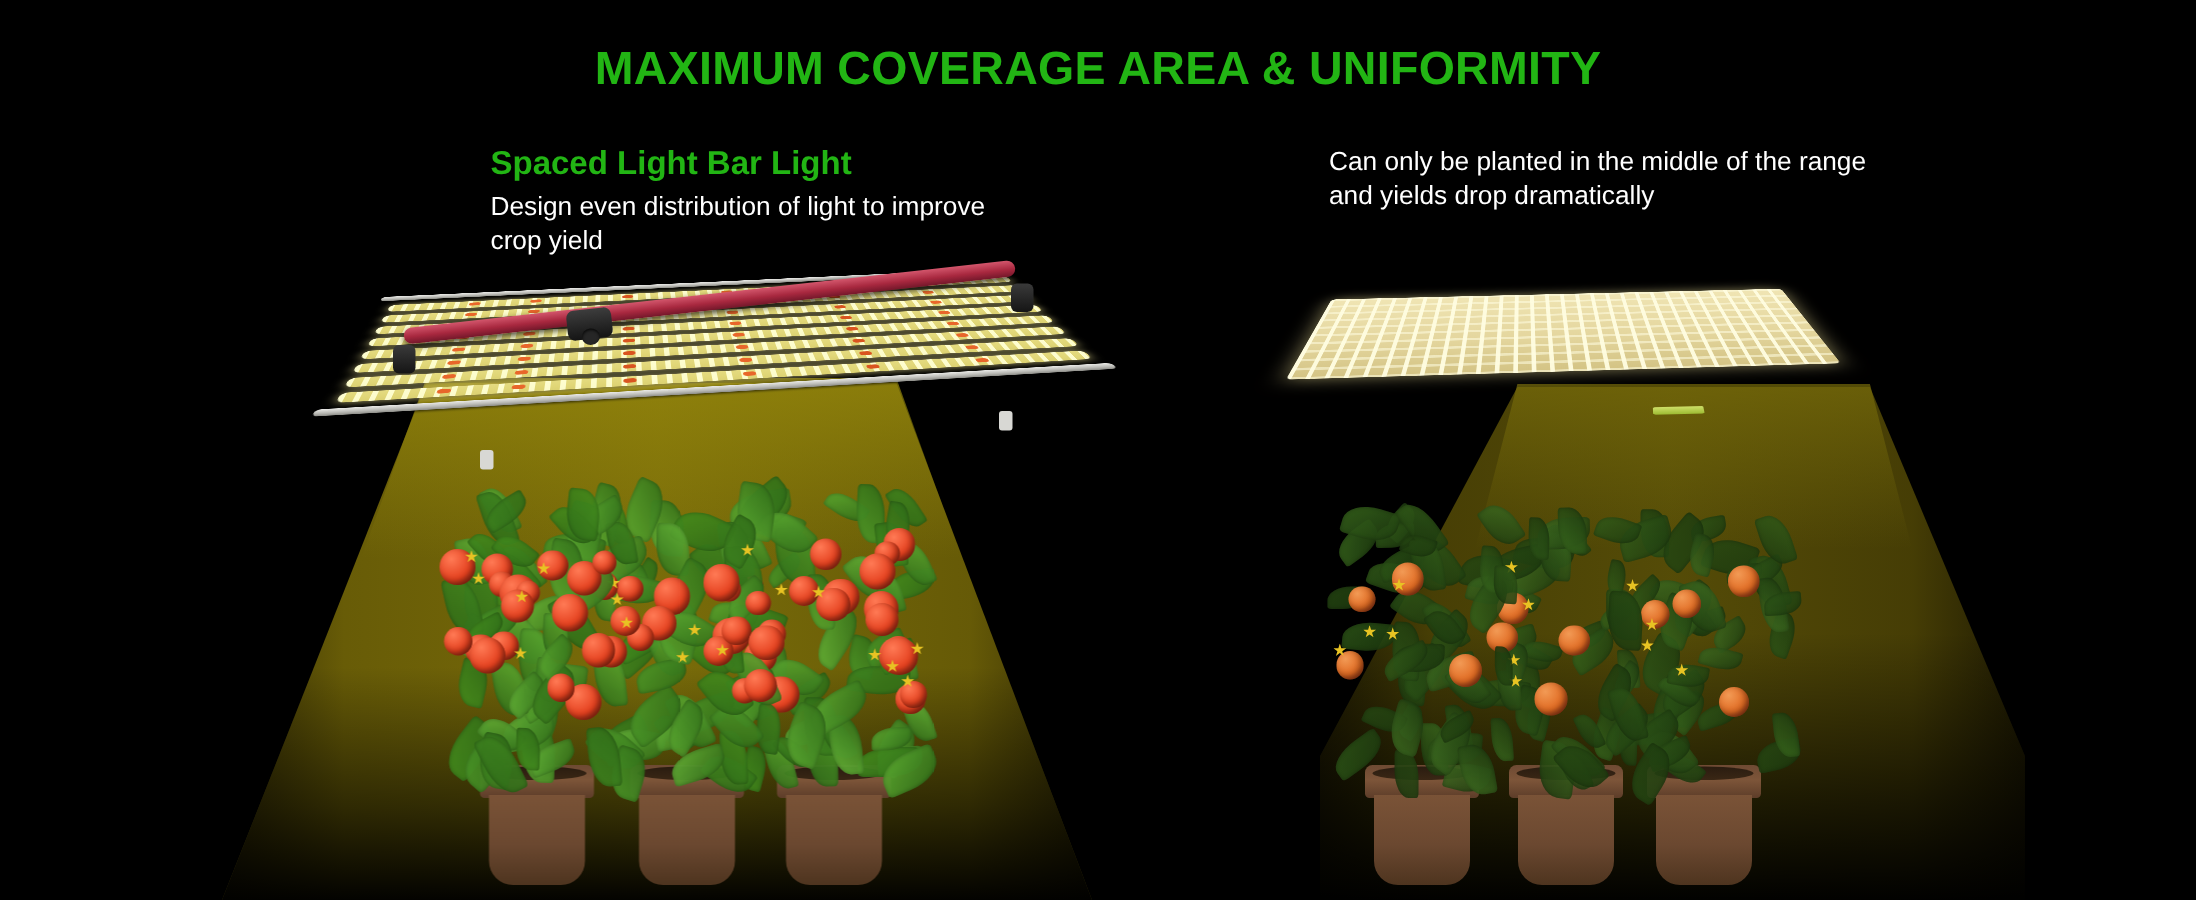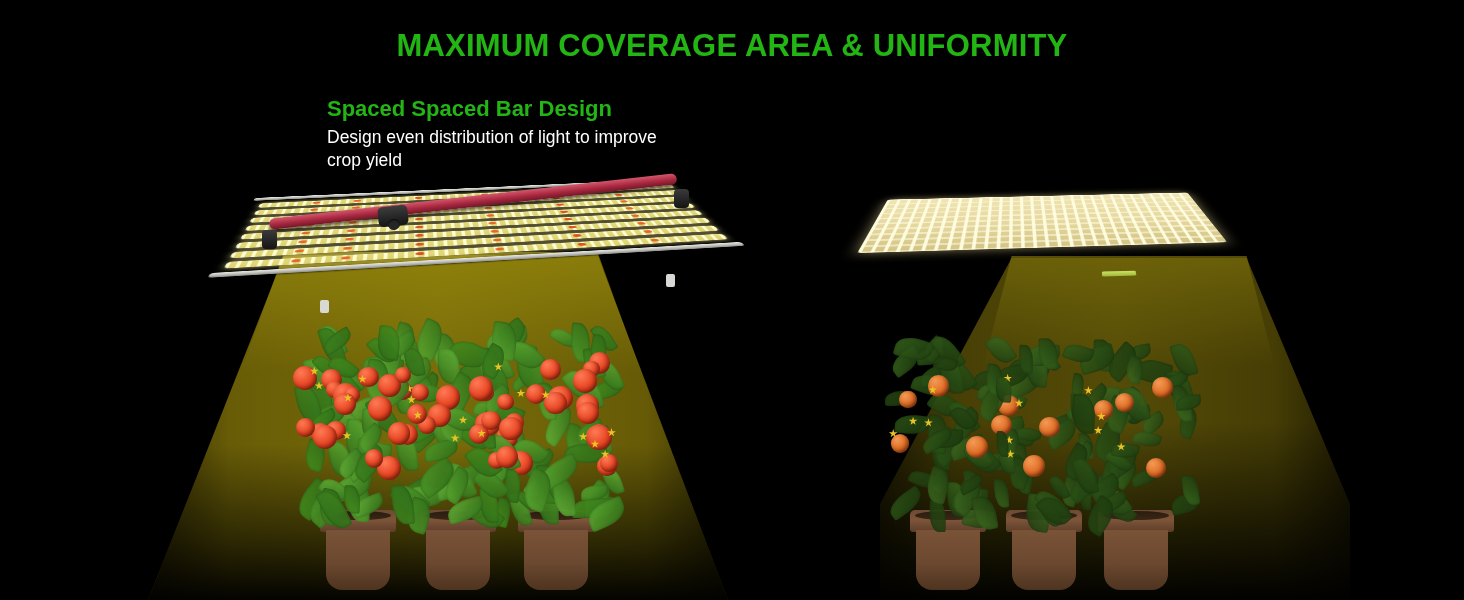--- a/index.html
+++ b/index.html
@@ -474,31 +474,32 @@
           <div class="flower" style="left: 60.1938px; top: 67.392px;"></div>
           <div class="flower" style="left: 109.489px; top: 116.653px;"></div>
           <div class="flower" style="left: 35.394px; top: 65.7885px;"></div>
           <div class="flower" style="left: 119.678px; top: 126.719px;"></div>
           <div class="flower" style="left: 97.7037px; top: 109.147px;"></div>
         </div>
       </div>
     </div>
 
   <div class="caption caption-left">
-    <div class="cap-head">Spaced Spaced Bar Design</div>
+    <div class="cap-head">Spaced Light Bar Light</div>
     <div class="cap-body">Design even distribution of light to improve crop yield</div>
   </div>
 </div>
 
 <div class="panel panel-right">
 
   <div class="cone cone-right"></div>
   <div class="cone cone-right-glow"></div>
 
   <div class="caption caption-right">
+    <div class="cap-body">Can only be planted in the middle of the range and yields drop dramatically</div>
   </div>
 </div>
 
 <div class="fixture-board">
   <div class="board-plane"></div>
   <div class="board-driver"></div>
 </div>
 
 <div class="plants plants-right">
     <div class="plant" style="left: 0px; z-index: 3;">

